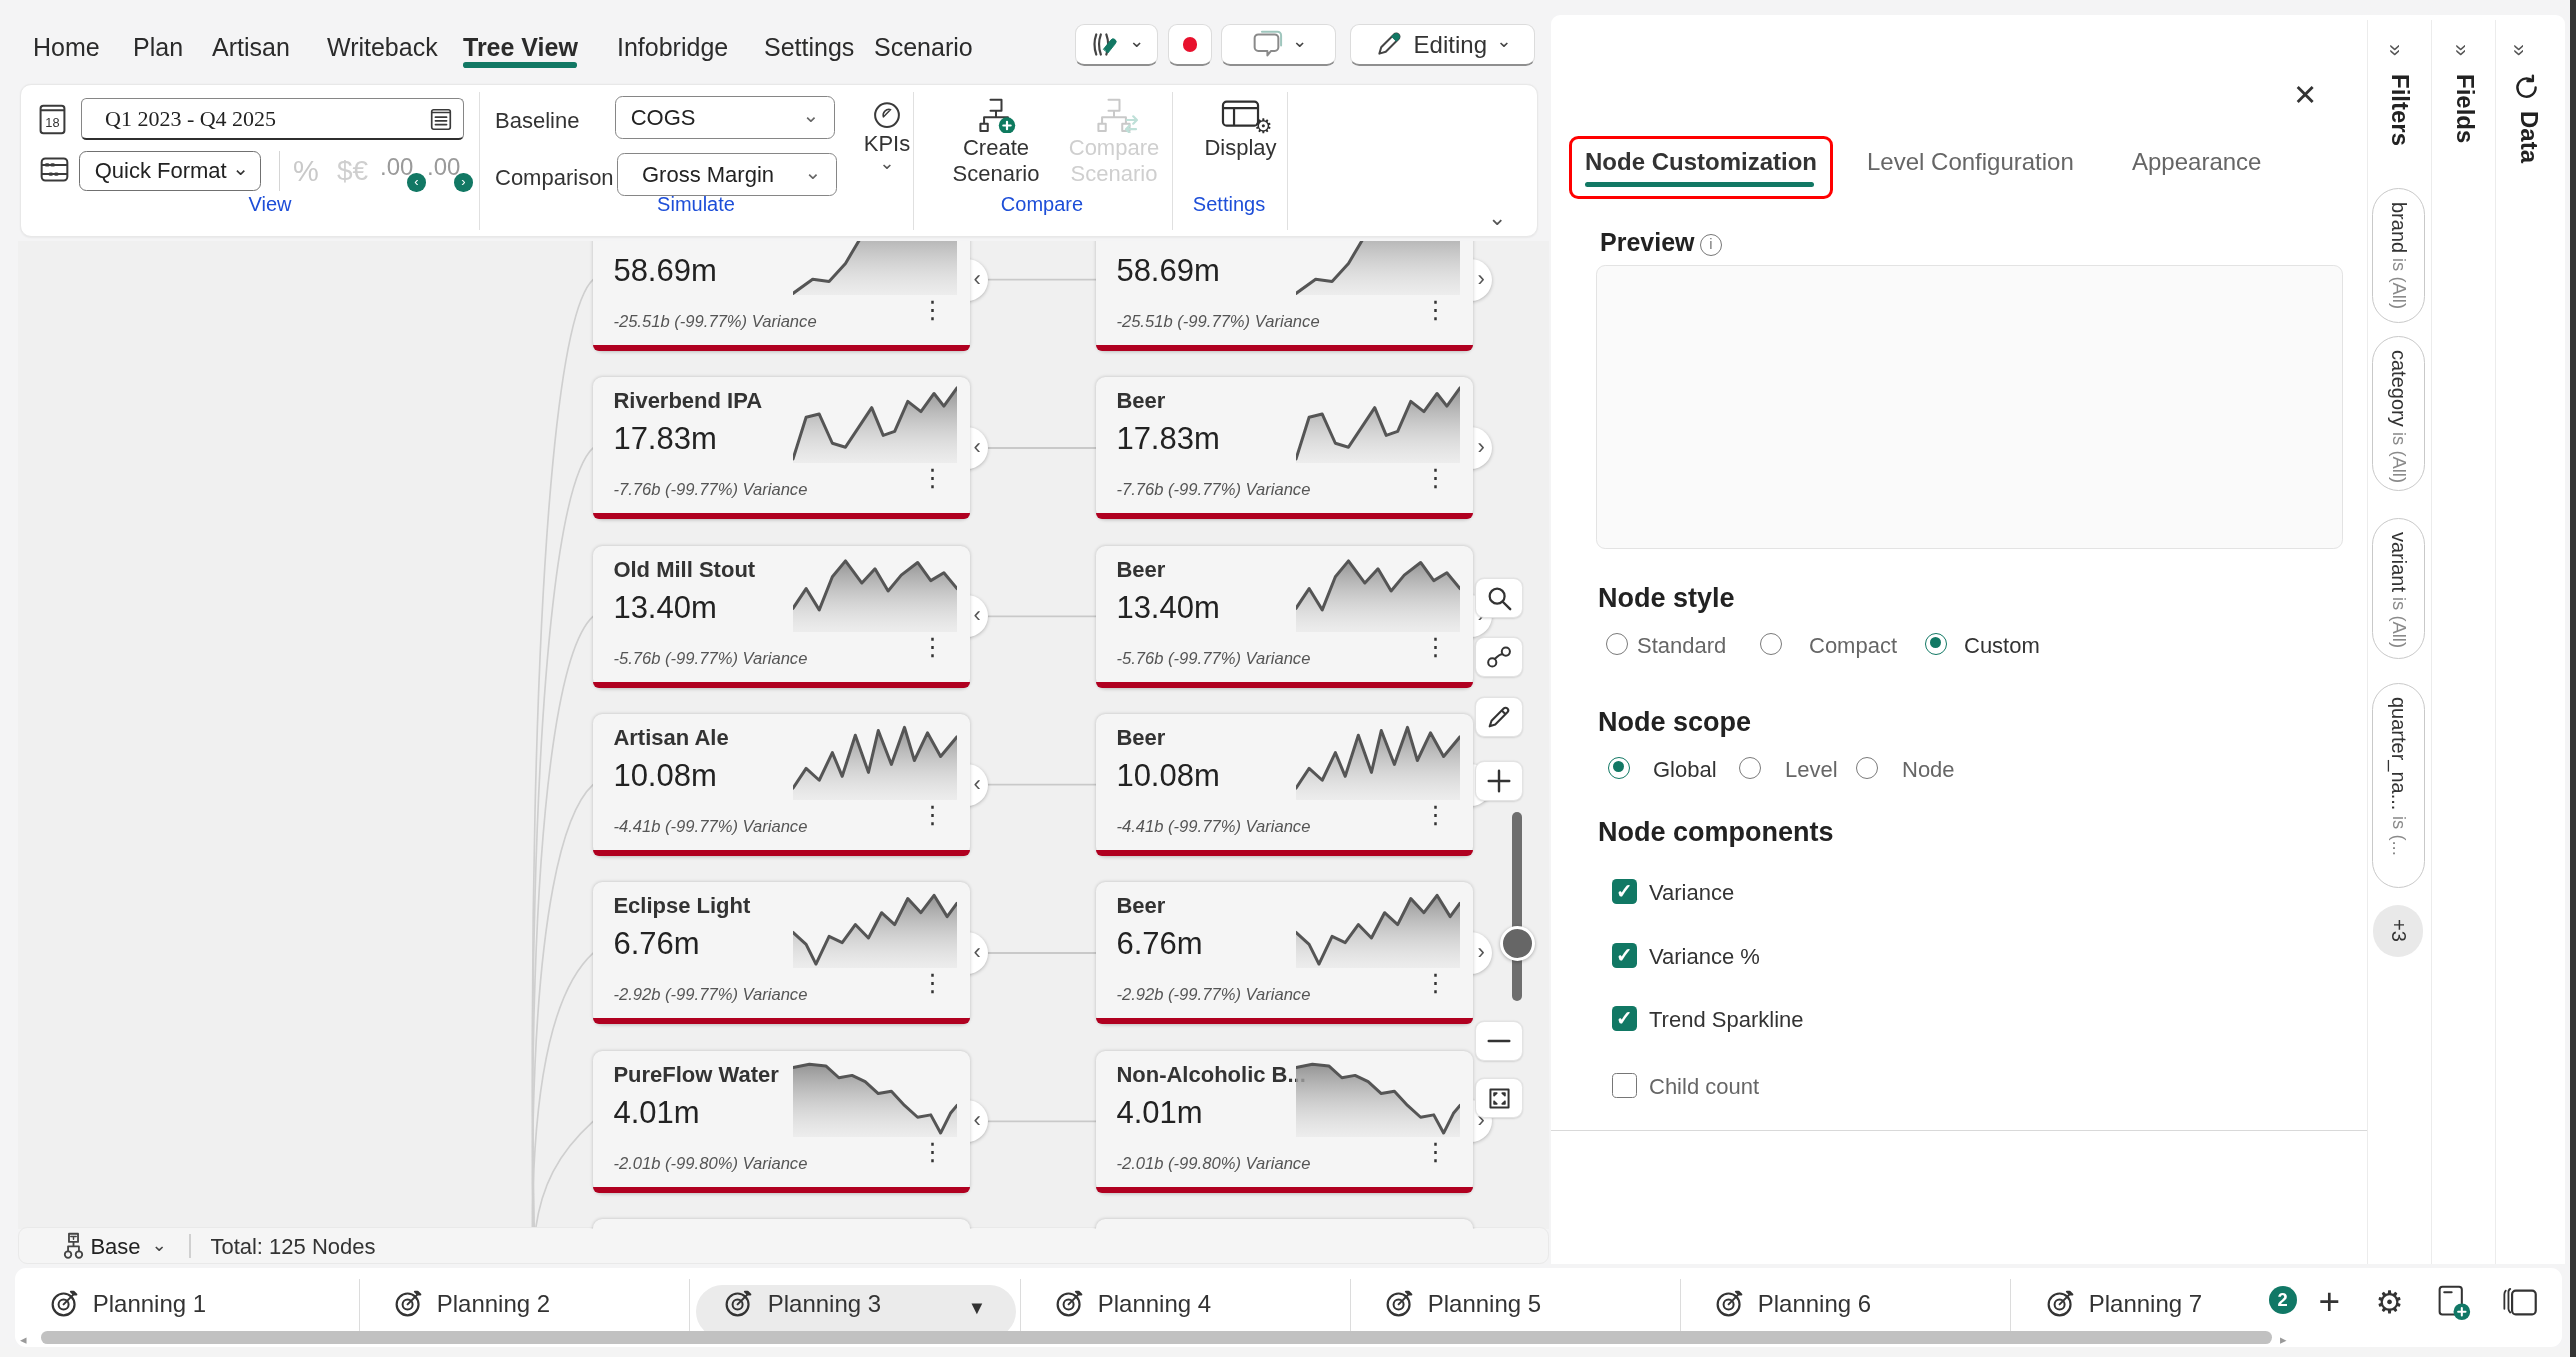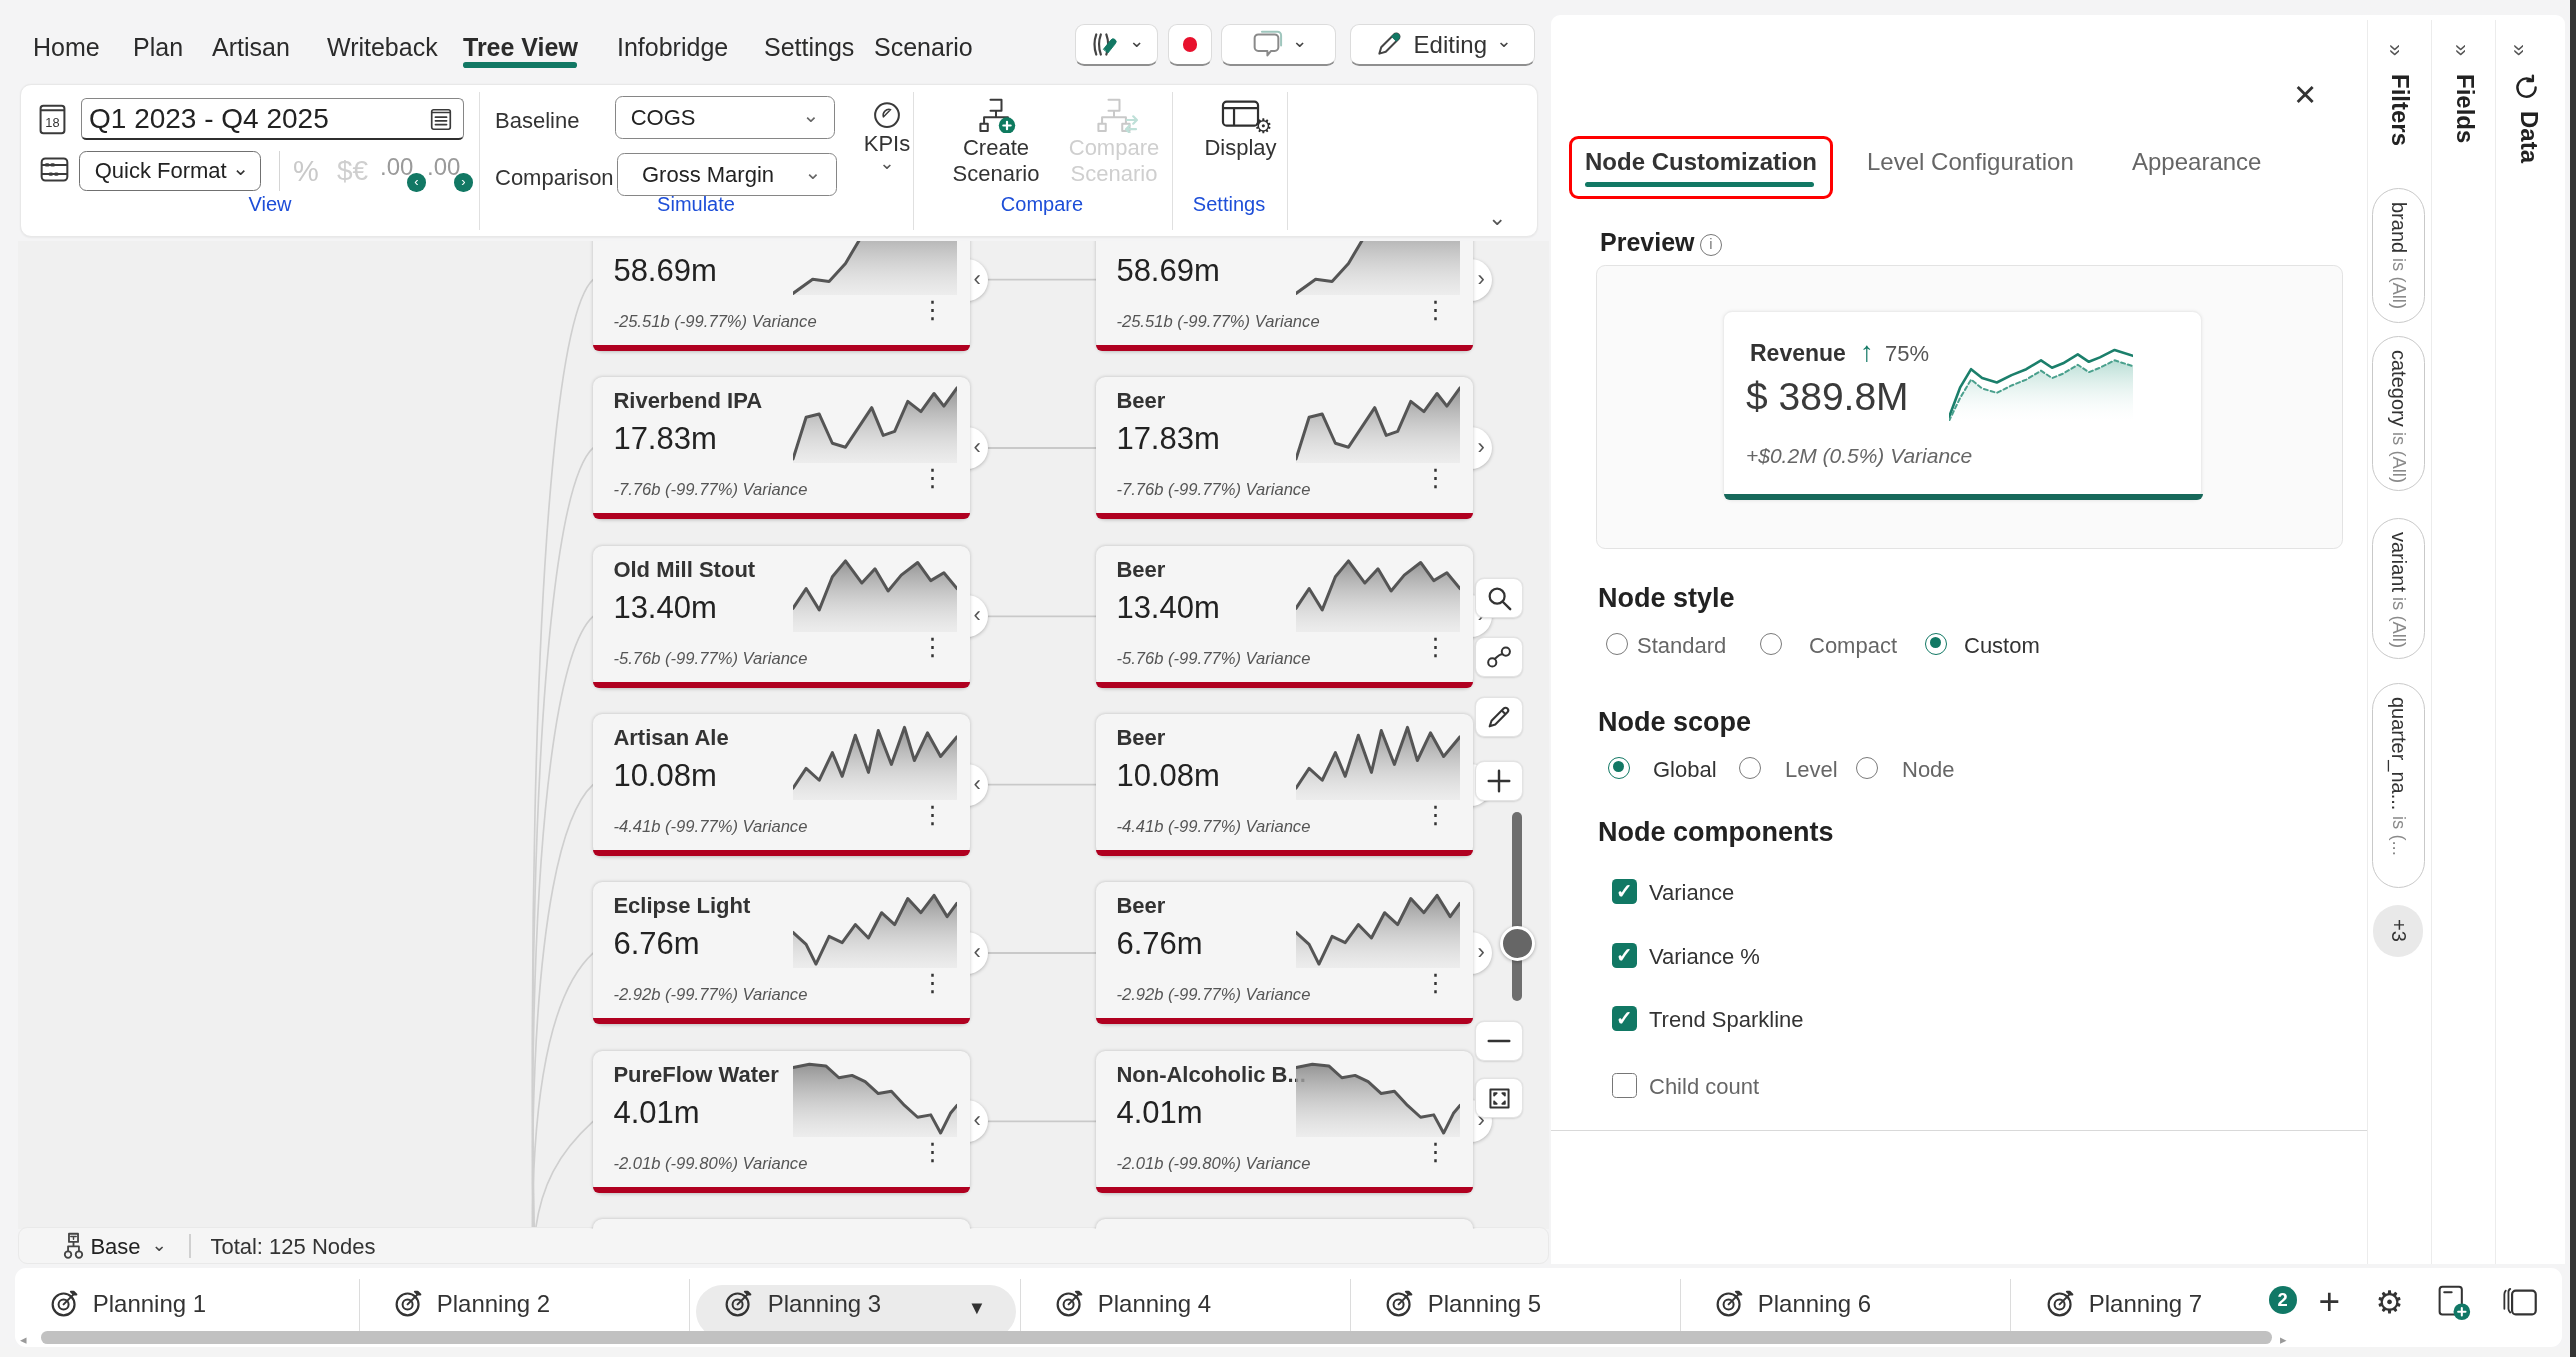--- a/index.html
+++ b/index.html
@@ -103,21 +103,21 @@
       </div>
     </div>
   <div id="ribbon">
       <div class="icon-btn" style="position: absolute; left: 14.7px; top: 17.5px; width: 33px; height: 33px;">
         <svg width="33" height="33" viewBox="0 0 36 36">
           <path d="M5 8 h26 v22 a3 3 0 0 1 -3 3 h-20 a3 3 0 0 1 -3 -3 z M5 8 v-2 a3 3 0 0 1 3 -3 h20 a3 3 0 0 1 3 3 v2" stroke="#3a3a3a" stroke-width="2.2" fill="#fff" stroke-linecap="round" stroke-linejoin="round"></path>
           <text x="18" y="26" text-anchor="middle" font-size="14" fill="#333">18</text>
         </svg>
       </div>
       <div class="rb-input" style="position: absolute; left: 60px; top: 13px; width: 383px; height: 42px; border-bottom: 2.8px solid rgb(47, 47, 47); border-radius: 5.5px;">
-        <span style="margin-left: 7px; font-size: 28px;">Q1 2023 - Q4 2025</span>
+        <span style="margin-left: 23px; font-size: 22px; font-family: Liberation Serif, serif;">Q1 2023 - Q4 2025</span>
         <div style="position: absolute; right: 9.2px; top: 7.4px;">
           <svg width="26" height="26" viewBox="0 0 28 28">
             <path d="M4 7 h20 v16 a2 2 0 0 1 -2 2 h-16 a2 2 0 0 1 -2 -2 z M4 7 v-1 a2 2 0 0 1 2 -2 h16 a2 2 0 0 1 2 2 v1 M8 12 h12 M8 16 h12 M8 20 h12" stroke="#3a3a3a" stroke-width="1.8" fill="#fff" stroke-linecap="round" stroke-linejoin="round"></path>
           </svg>
         </div>
       </div>
       <div class="icon-btn" style="position: absolute; left: 16.6px; top: 68px; width: 33px; height: 33px;">
         <svg width="33" height="33" viewBox="0 0 36 36">
           <path d="M4 10 a4 4 0 0 1 4 -4 h20 a4 4 0 0 1 4 4 v16 a4 4 0 0 1 -4 4 h-20 a4 4 0 0 1 -4 -4 z M4 13 h28 M4 23 h28" stroke="#3a3a3a" stroke-width="2.2" fill="#fff" stroke-linecap="round" stroke-linejoin="round"></path>
           <path d="M10 13 a1.8 1.8 0 0 0 0.1 0 M9 13 h2 M15 13 h2 M13 23 h2 M19 23 h2" stroke="#3a3a3a" stroke-width="3.4" fill="none" stroke-linecap="round" stroke-linejoin="round"></path>
@@ -509,39 +509,20 @@
   <div id="panel">
       <div style="position: absolute; left: 742px; top: 63px; width: 33px; height: 33px; font-size: 29px; color: rgb(51, 51, 51); font-weight: 400;">✕</div>
       <div class="ptab" style="left: 34px; top: 133px; color: rgb(51, 51, 51); font-weight: 700;">Node Customization</div>
       <div class="ptab" style="left: 316px; top: 133px;">Level Configuration</div>
       <div class="ptab" style="left: 581px; top: 133px;">Appearance</div>
       <div style="position: absolute; left: 34px; top: 167px; width: 229px; height: 5.5px; background: rgb(18, 120, 100); border-radius: 2.8px;"></div>
       <div style="position: absolute; left: 17.5px; top: 121px; width: 264px; height: 63px; border: 3.7px solid rgb(255, 0, 0); border-radius: 9.2px;"></div>
       <div style="position: absolute; left: 49px; top: 213px; width: 110px; height: 29px; font-size: 25px; font-weight: 700; color: rgb(34, 34, 34);">Preview</div>
       <div style="position: absolute; left: 149px; top: 219px; width: 22px; height: 22px; border: 1.5px solid rgb(119, 119, 119); border-radius: 50%; color: rgb(119, 119, 119); font-size: 14.7px; text-align: center; line-height: 19.3px;">i</div>
       <div style="position: absolute; left: 45px; top: 250px; width: 747px; height: 284px; background: rgb(250, 250, 250); border: 1.4px solid rgb(227, 227, 227); border-radius: 9.2px;"></div>
-      <div style="position: absolute; left: 172px; top: 296px; width: 479px; height: 189px; background: rgb(255, 255, 255); border: 0.9px solid rgb(236, 236, 236); border-radius: 9.2px; box-shadow: rgba(0, 0, 0, 0.08) 0px 0.9px 3.7px;">
-        <div style="position: absolute; left: 26px; top: 28px; width: 147px; height: 28px; font-size: 23px; font-weight: 700; color: rgb(51, 51, 51);">Revenue</div>
-        <div style="position: absolute; left: 136px; top: 24px; width: 28px; height: 31px; font-size: 28px; color: rgb(18, 120, 100);">↑</div>
-        <div style="position: absolute; left: 161px; top: 29px; width: 74px; height: 28px; font-size: 22px; color: rgb(85, 85, 85);">75%</div>
-        <div style="position: absolute; left: 22px; top: 63px; width: 276px; height: 48px; font-size: 39px; color: rgb(58, 58, 58);">$ 389.8M</div>
-        <div style="position: absolute; left: 22px; top: 132px; width: 304px; height: 28px; font-size: 21px; font-style: italic; color: rgb(102, 102, 102);">+$0.2M (0.5%) Variance</div>
-        <div style="position: absolute; left: 0px; top: 182px; width: 479px; height: 6.4px; background: rgb(23, 105, 91); border-radius: 0px 0px 9.2px 9.2px;"></div>
-        <div style="position: absolute; left: 225px; top: 35px; width: 184px; height: 74px;">
-          <svg width="184" height="74" viewBox="0 0 100 100" preserveAspectRatio="none">
-            <linearGradient id="pvg" x1="0" y1="0" x2="0" y2="1">
-              <stop offset="0" stop-color="#7ec2b2" stop-opacity="0.55"></stop>
-              <stop offset="1" stop-color="#ffffff" stop-opacity="0.1"></stop>
-            </linearGradient>
-            <path d="M 0 100 L 6 69 L 12 44 L 18 56 L 26 62 L 34 52 L 42 44 L 50 32 L 56 42 L 62 36 L 70 24 L 76 34 L 82 28 L 90 18 L 100 26 L 100 100 L 0 100 Z" stroke="none" stroke-width="0" fill="url(#pvg)" stroke-linecap="round" stroke-linejoin="round"></path>
-            <path d="M 0 95 L 6 55 L 12 30 L 18 42 L 26 48 L 34 38 L 42 30 L 50 18 L 56 28 L 62 22 L 70 10 L 76 20 L 82 14 L 90 4 L 100 12" stroke="#1b7f6b" stroke-width="2.6" fill="none" stroke-linecap="round" stroke-linejoin="round" vector-effect="non-scaling-stroke"></path>
-            <path d="M 0 100 L 6 69 L 12 44 L 18 56 L 26 62 L 34 52 L 42 44 L 50 32 L 56 42 L 62 36 L 70 24 L 76 34 L 82 28 L 90 18 L 100 26" stroke="#4aa08d" stroke-width="2" fill="none" stroke-linecap="round" stroke-linejoin="round" vector-effect="non-scaling-stroke" stroke-dasharray="4 3"></path>
-          </svg>
-        </div>
-      </div>
       <div class="heading" style="left: 47px; top: 568px;">Node style</div>
       <div class="heading" style="left: 47px; top: 692px;">Node scope</div>
       <div class="heading" style="left: 47px; top: 802px;">Node components</div>
       <div class="radio" style="left: 55px; top: 618px;"></div>
       <div class="rlabel" style="left: 86px; top: 618px;">Standard</div>
       <div class="radio" style="left: 209px; top: 618px;"></div>
       <div class="rlabel" style="left: 258px; top: 618px;">Compact</div>
       <div class="radio sel" style="left: 374px; top: 618px;"></div>
       <div class="rlabel sel" style="left: 413px; top: 618px;">Custom</div>
       <div class="radio sel" style="left: 57px; top: 742px;"></div>

